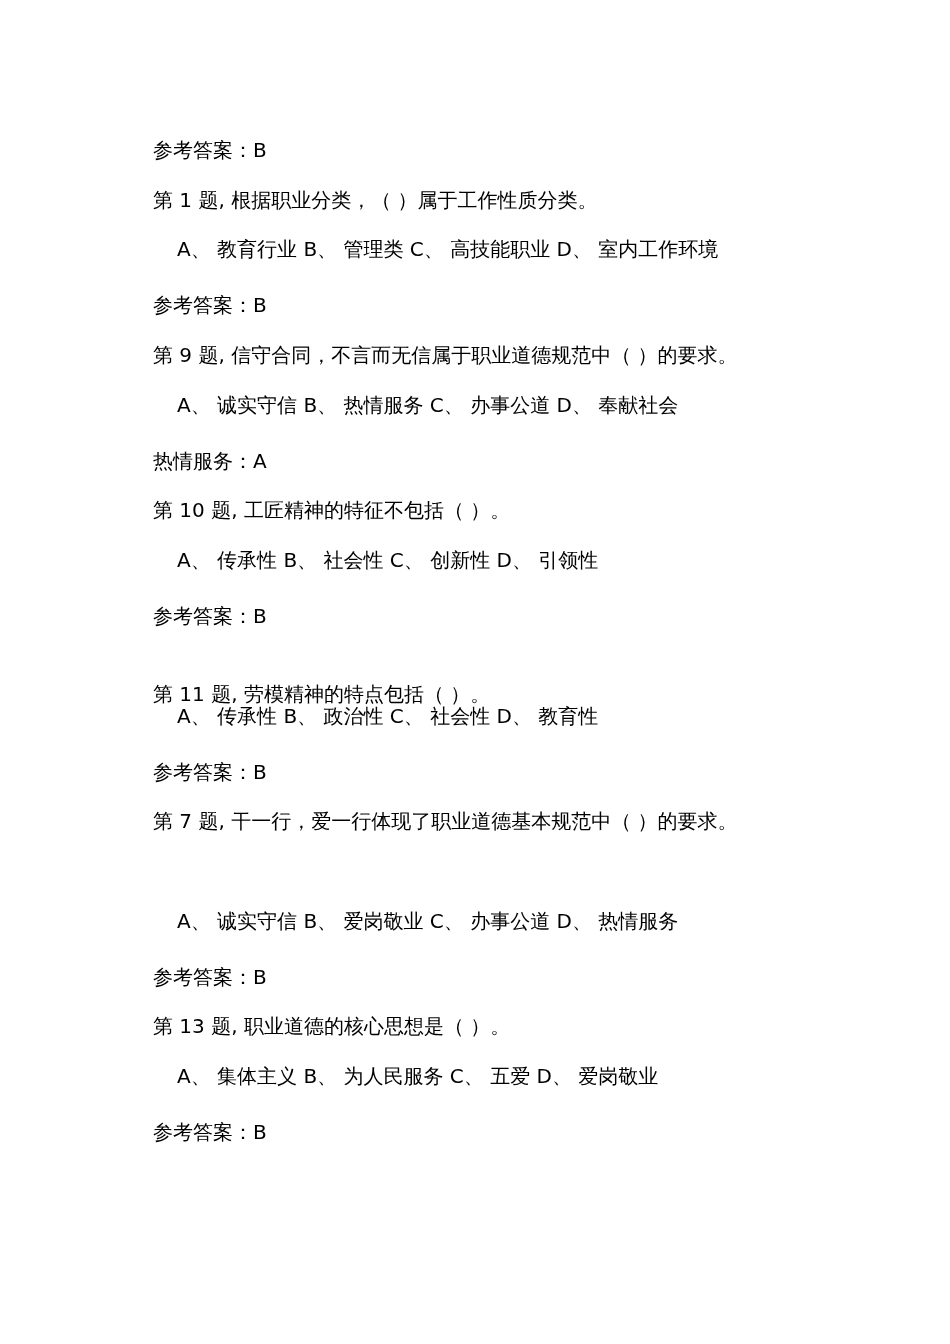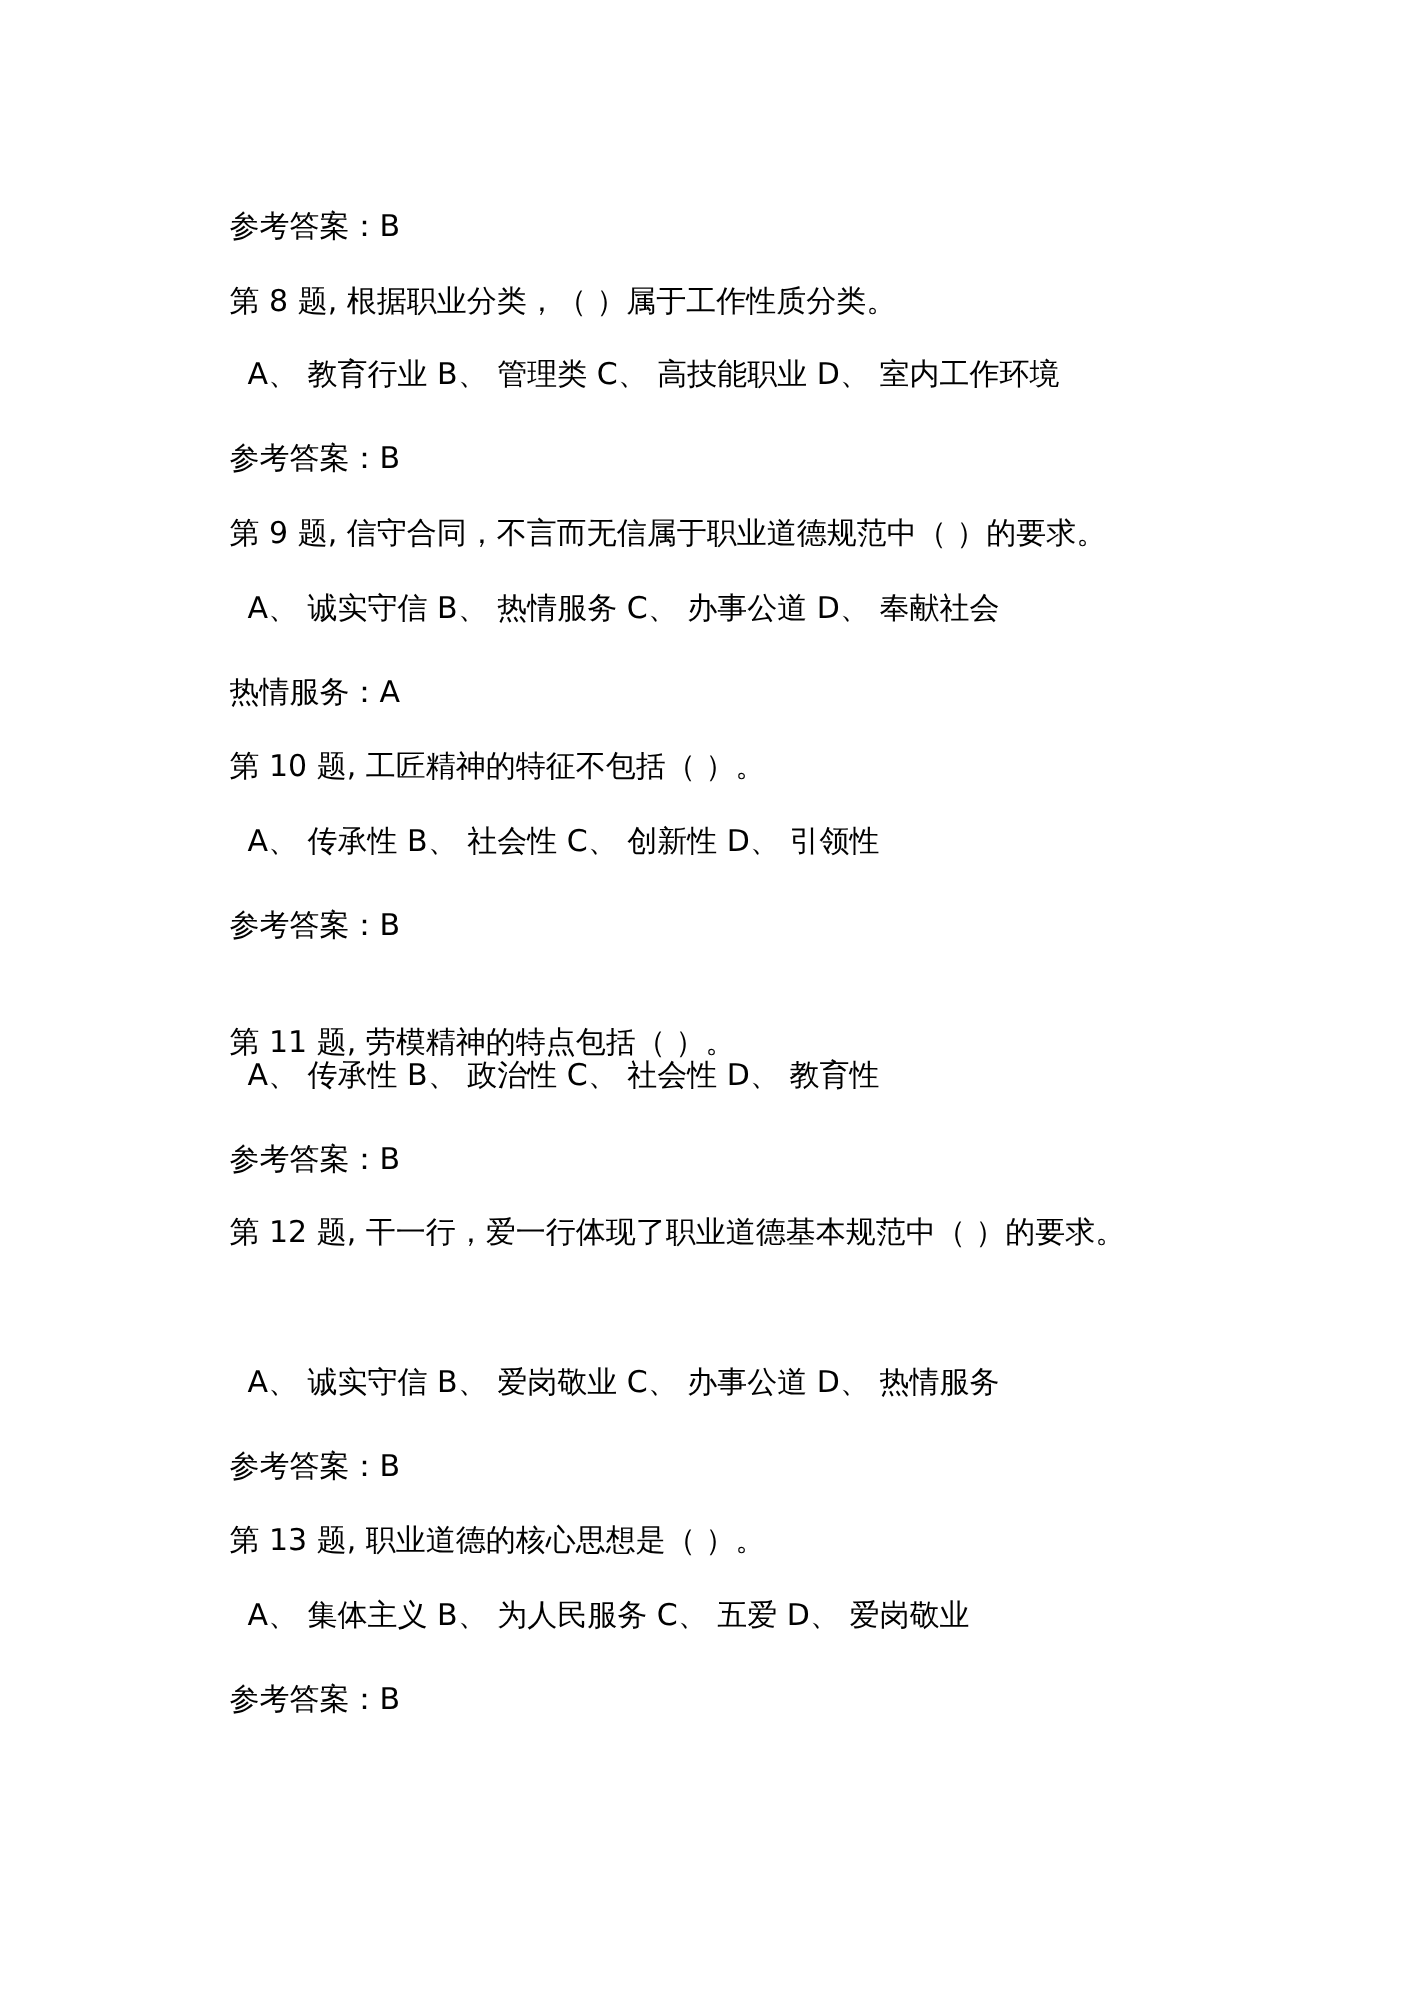--- a/index.html
+++ b/index.html
@@ -26,39 +26,39 @@
     }
     .line {
       position: absolute;
       left: 153px;
       font-size: 20px;
       line-height: 24px;
       white-space: nowrap;
       letter-spacing: 0px;
     }
     .options {
-      left: 165px;
+      left: 177px;
     }
   </style>
 </head>
 <body>
 
 <div class="page">
   <div class="line" style="top:138px">参考答案：B</div>
-  <div class="line" style="top:188px">第 8 题, 根据职业分类，（  ）属于工作性质分类。</div>
+  <div class="line" style="top:188px">第 1 题, 根据职业分类，（  ）属于工作性质分类。</div>
   <div class="line options" style="top:237px">A、 教育行业 B、 管理类 C、 高技能职业 D、 室内工作环境</div>
   <div class="line" style="top:293px">参考答案：B</div>
   <div class="line" style="top:343px">第 9 题, 信守合同，不言而无信属于职业道德规范中（  ）的要求。</div>
   <div class="line options" style="top:393px">A、 诚实守信 B、 热情服务 C、 办事公道 D、 奉献社会</div>
   <div class="line" style="top:449px">热情服务：A</div>
   <div class="line" style="top:498px">第 10 题, 工匠精神的特征不包括（  ）。</div>
   <div class="line options" style="top:548px">A、 传承性 B、 社会性 C、 创新性 D、 引领性</div>
   <div class="line" style="top:604px">参考答案：B</div>
   <div class="line" style="top:682px">第 11 题, 劳模精神的特点包括（  ）。</div>
   <div class="line options" style="top:704px">A、 传承性 B、 政治性 C、 社会性 D、 教育性</div>
   <div class="line" style="top:760px">参考答案：B</div>
-  <div class="line" style="top:809px">第 12 题, 干一行，爱一行体现了职业道德基本规范中（  ）的要求。</div>
+  <div class="line" style="top:809px">第 7 题, 干一行，爱一行体现了职业道德基本规范中（  ）的要求。</div>
   <div class="line options" style="top:909px">A、 诚实守信 B、 爱岗敬业 C、 办事公道 D、 热情服务</div>
   <div class="line" style="top:965px">参考答案：B</div>
   <div class="line" style="top:1014px">第 13 题, 职业道德的核心思想是（  ）。</div>
   <div class="line options" style="top:1064px">A、 集体主义 B、 为人民服务 C、 五爱 D、 爱岗敬业</div>
   <div class="line" style="top:1120px">参考答案：B</div>
 </div>
 
 </body></html>

